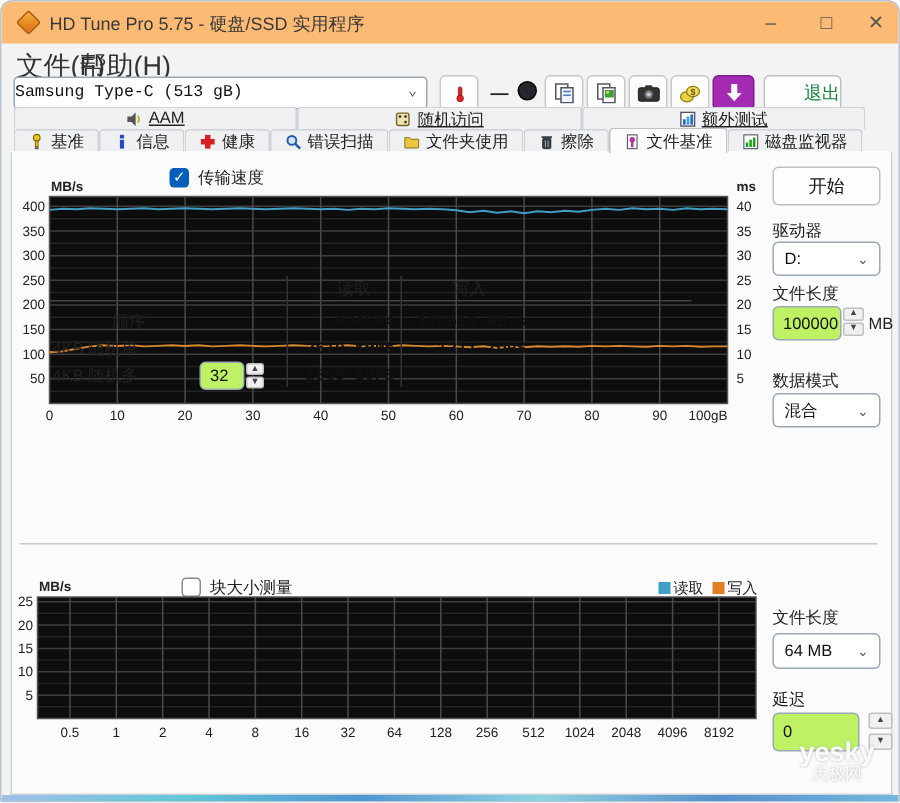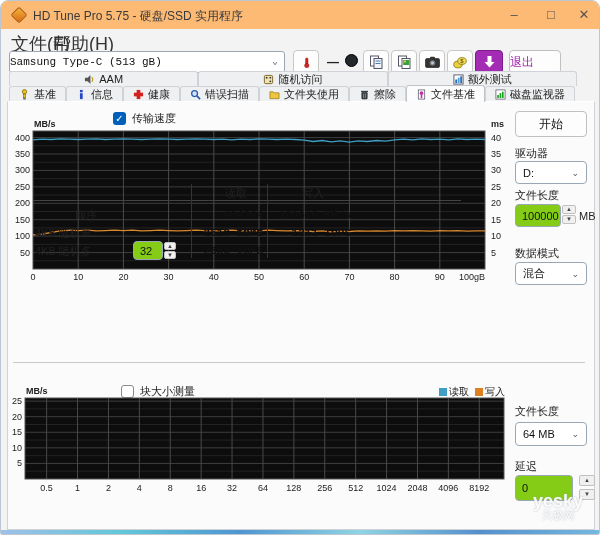--- a/index.html
+++ b/index.html
@@ -26,23 +26,23 @@
   #drive-combo { position:absolute; left:8px; top:2px; width:276px; height:22px; background:#fff;
     border:1px solid #9aa7b4; border-radius:3px; font-size:11px; font-family:"Liberation Mono",monospace;
     line-height:20px; padding-left:0; color:#111; }
   #drive-combo .chev { position:absolute; right:6px; top:0; color:#556; font-size:10px; }
   .toolbtn { position:absolute; top:1px; width:26px; height:24px; background:#fdfdfd; border:1px solid #c8c8c8;
     border-radius:4px; display:flex; align-items:center; justify-content:center; }
   #temp-dash { position:absolute; left:326px; top:6px; font-size:12px; color:#222; font-weight:bold; }
   #temp-unit { position:absolute; left:344px; top:5px; width:13px; height:13px; border-radius:50%;
     background:#23262b; border:1px solid #000; }
   #exit-btn { position:absolute; left:508px; top:1px; width:52px; height:24px; background:#fdfdfd;
-    border:1px solid #c0c0c0; border-radius:4px; font-size:12px; text-align:left; line-height:22px; color:#a21caf; }
-  
-  #tabs1 { position:absolute; left:8px; top:70px; width:568px; height:15px; display:flex; }
+    border:1px solid #c0c0c0; border-radius:4px; font-size:12px; text-align:right; line-height:22px; color:#15803d; }
+  
+  #tabs1 { position:absolute; left:8px; top:70px; width:568px; height:15px; display:flex;text-decoration:underline; }
   #tabs2 { position:absolute; left:8px; top:85px; width:584px; height:16px; display:flex; }
   .tab { display:flex; align-items:center; justify-content:center; gap:4px; font-size:11px; color:#222;
     background:#eef0f1; border:1px solid #cfd3d8; border-bottom:none; border-radius:3px 3px 0 0; height:100%; }
   #tabs1 .tab { flex:1; }
   #tabs2 .tab { padding:0 9px; }
   #tabs2 .tab.active { background:#fcfcfc; height:17px; margin-top:-1px; font-weight:normal; z-index:3;
     border-color:#bfc3c8; }
   .tabicon { width:11px; height:11px; flex:none; }
   
   #panel { position:absolute; left:6px; top:100px; width:588px; height:429px; background:#fbfbfb;
@@ -55,21 +55,21 @@
   
   #bench-table { position:absolute; left:26px; top:183px; width:440px; font-size:11px; }
   .vline { position:absolute; background:#333; width:1px; }
   .hline { position:absolute; background:#444; height:1px; }
   .tcell { position:absolute; line-height:18px; }
   .mono { font-family:"Liberation Mono",monospace; font-weight:bold; font-size:11px; color:#111; }
   
   .combo { position:absolute; background:#fff; border:1px solid #9aa7b4; border-radius:4px; font-size:11px;
     color:#111; padding-left:7px; display:flex; align-items:center; }
   .combo .chev { position:absolute; right:7px; color:#556; font-size:9px; }
-  .spinbox { position:absolute; background:#84cc16; border:1px solid #9aa7b4; border-radius:4px; font-size:11px;
+  .spinbox { position:absolute; background:#bef264; border:1px solid #9aa7b4; border-radius:4px; font-size:11px;
     color:#111; padding-left:6px; display:flex; align-items:center; }
   .spin-arrows { position:absolute; display:flex; flex-direction:column; gap:1px; }
   .spin-arrows .a { width:14px; height:9px; background:#f0f0f0; border:1px solid #c0c0c0; border-radius:2px;
     font-size:6px; line-height:7px; text-align:center; color:#444; }
   .side-label { position:absolute; font-size:11px; color:#222; }
   #start-btn { position:absolute; left:514px; top:110px; width:72px; height:26px; background:#fdfdfd;
     border:1px solid #c0c0c0; border-radius:4px; font-size:12px; text-align:center; line-height:24px; color:#111; }
   #separator { position:absolute; left:12px; top:361px; width:572px; height:1px; background:#c9c9c9; }
   
   #legend { position:absolute; left:438px; top:384px; display:flex; gap:6px; font-size:10px; color:#222;

